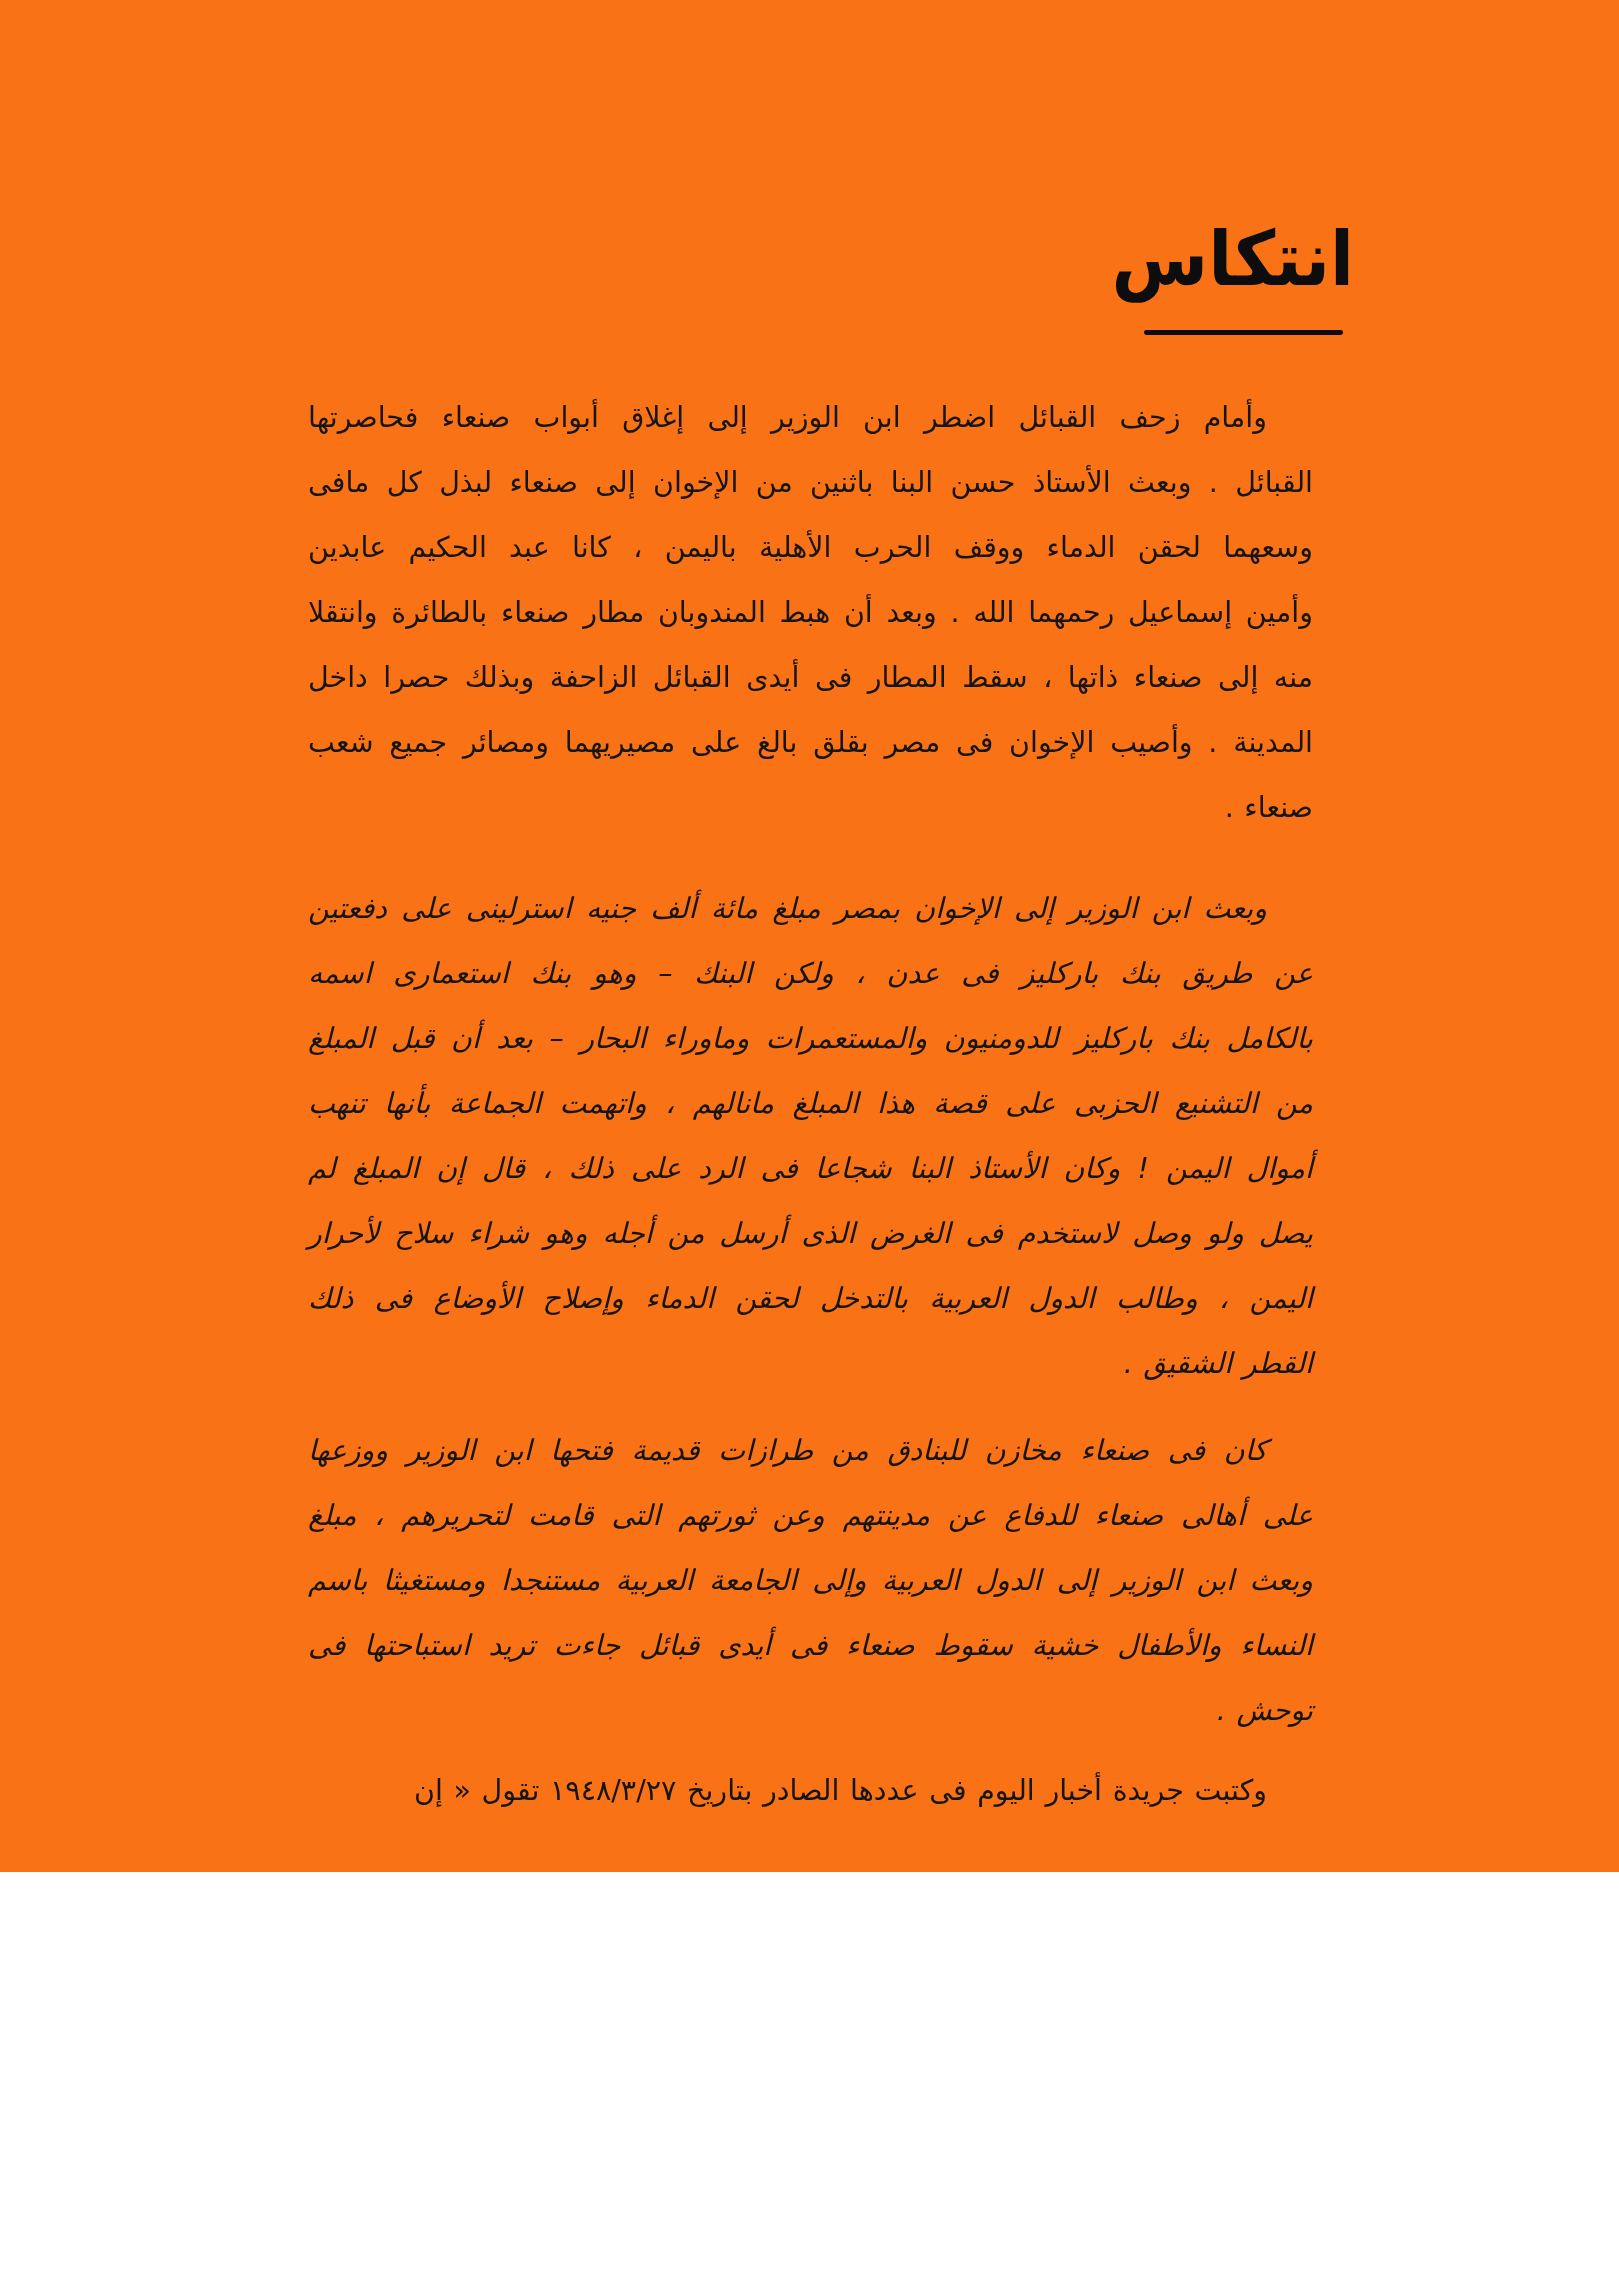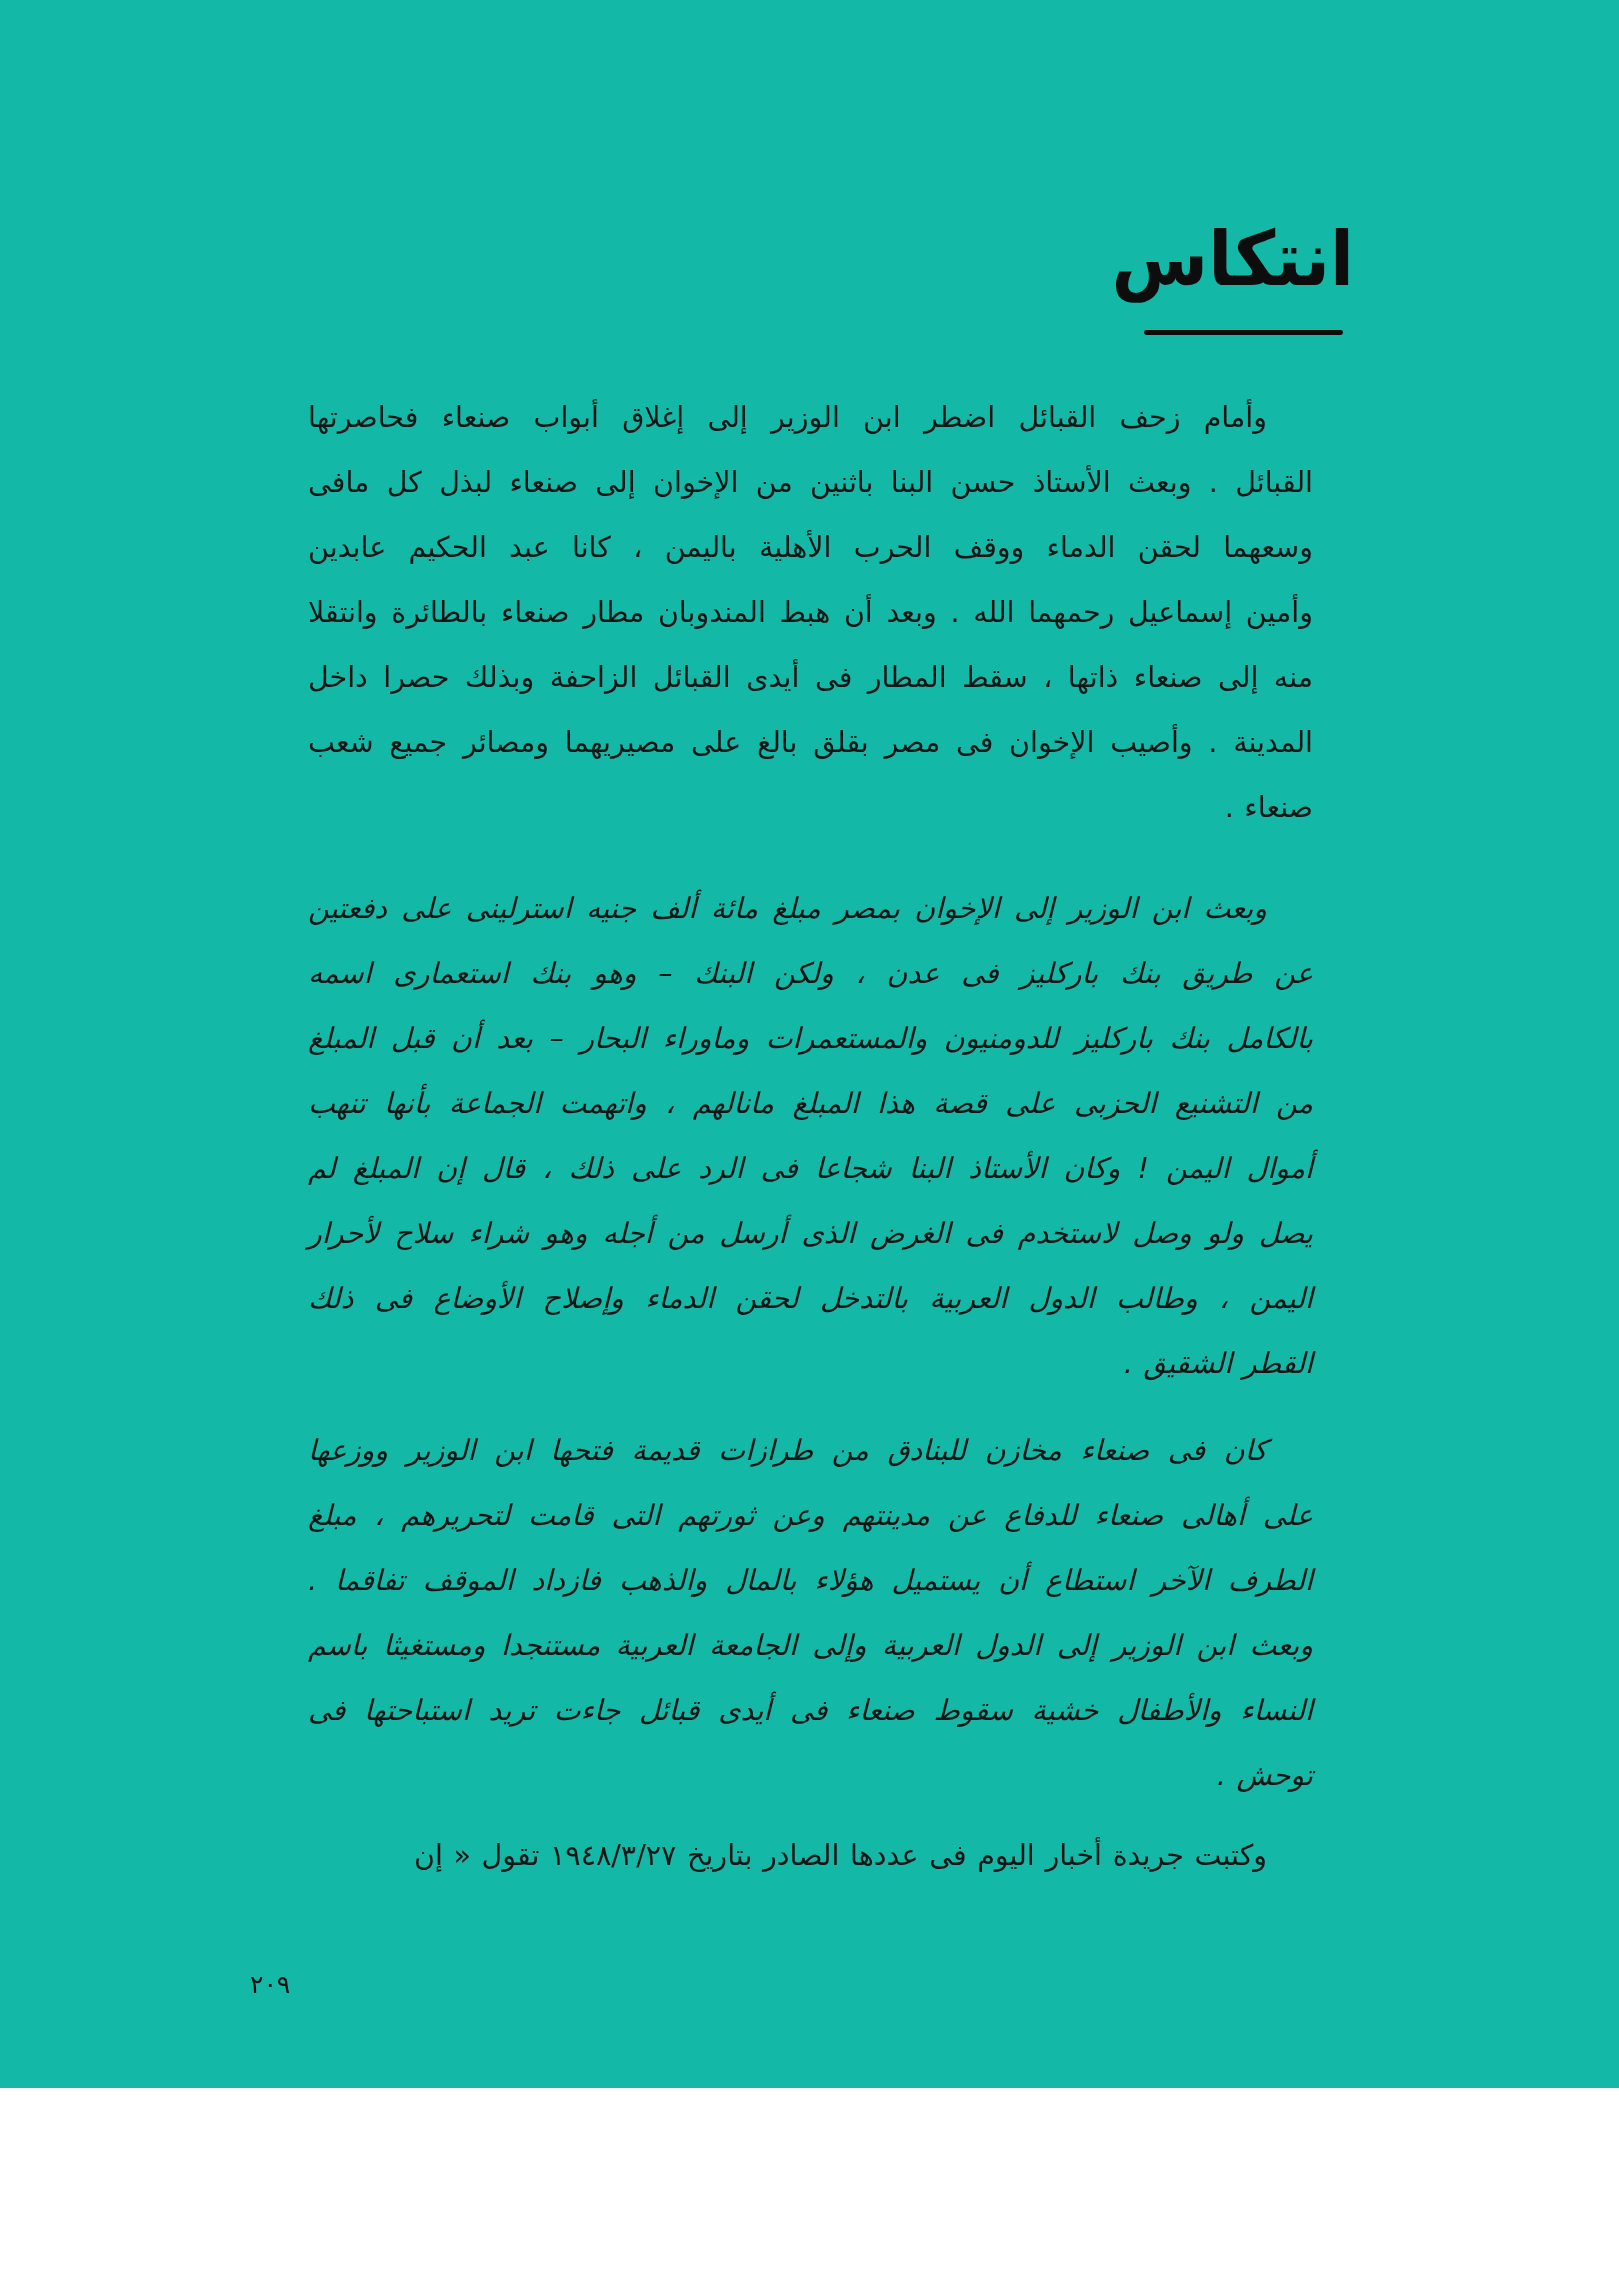--- a/index.html
+++ b/index.html
@@ -3,22 +3,22 @@
 <meta charset="utf-8">
 <style>
   html, body {
     margin: 0;
     padding: 0;
     background: #ffffff;
   }
   .page {
     position: relative;
     width: 1619px;
-    height: 2088px;
-    background: #14b8a6;
+    height: 1872px;
+    background: #f97316;
     color: #151515;
     direction: rtl;
     font-family: "DejaVu Sans", sans-serif;
     overflow: hidden;
   }
   .chapter-header {
     position: absolute;
     top: 221px;
     right: 265px;
     width: 221px;
@@ -99,21 +99,20 @@
         <div class="line">بالكامل بنك باركليز للدومنيون والمستعمرات وماوراء البحار – بعد أن قبل المبلغ</div>
         <div class="line">من التشنيع الحزبى على قصة هذا المبلغ مانالهم ، واتهمت الجماعة بأنها تنهب</div>
         <div class="line">أموال اليمن ! وكان الأستاذ البنا شجاعا فى الرد على ذلك ، قال إن المبلغ لم</div>
         <div class="line">يصل ولو وصل لاستخدم فى الغرض الذى أرسل من أجله وهو شراء سلاح لأحرار</div>
         <div class="line">اليمن ، وطالب الدول العربية بالتدخل لحقن الدماء وإصلاح الأوضاع فى ذلك</div>
         <div class="line last">القطر الشقيق .</div>
       </div>
       <div class="para">
         <div class="line first">كان فى صنعاء مخازن للبنادق من طرازات قديمة فتحها ابن الوزير ووزعها</div>
         <div class="line">على أهالى صنعاء للدفاع عن مدينتهم وعن ثورتهم التى قامت لتحريرهم ، مبلغ</div>
-        <div class="line">الطرف الآخر استطاع أن يستميل هؤلاء بالمال والذهب فازداد الموقف تفاقما .</div>
         <div class="line">وبعث ابن الوزير إلى الدول العربية وإلى الجامعة العربية مستنجدا ومستغيثا باسم</div>
         <div class="line">النساء والأطفال خشية سقوط صنعاء فى أيدى قبائل جاءت تريد استباحتها فى</div>
         <div class="line last">توحش .</div>
       </div>
       <div class="para">
         <div class="line first last">وكتبت جريدة أخبار اليوم فى عددها الصادر بتاريخ ١٩٤٨/٣/٢٧ تقول « إن</div>
       </div>
     </main>
 
   <div class="page-number">٢٠٩</div>

